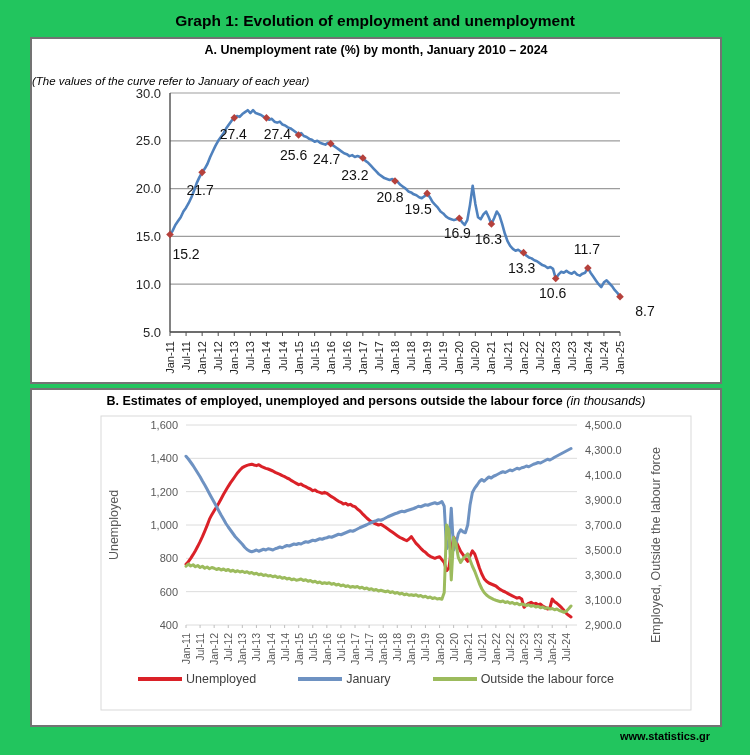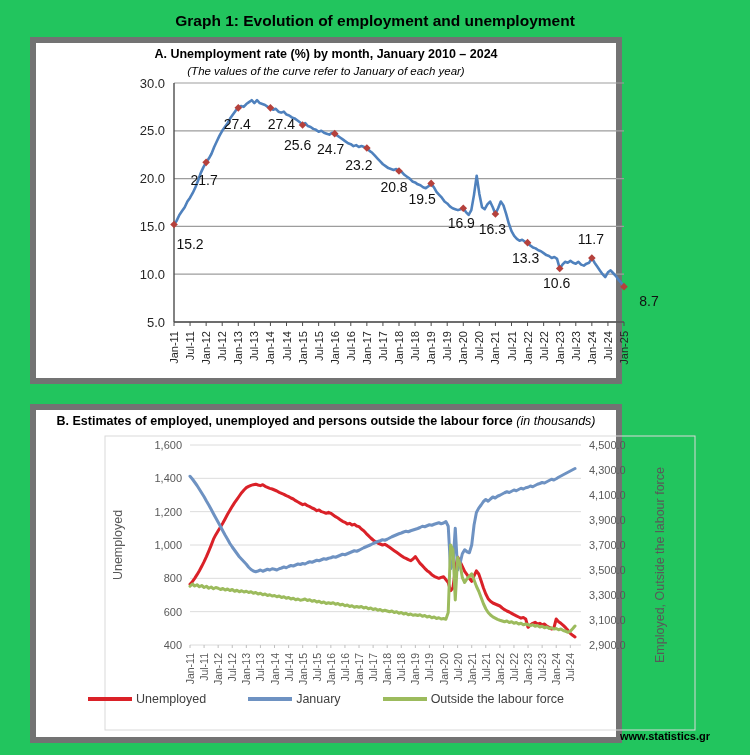--- a/index.html
+++ b/index.html
@@ -6,30 +6,30 @@
   html,body { margin:0; padding:0; background:#fff; }
   .page {
     position:relative; width:750px; height:755px; background:#22c55e;
     font-family:"Liberation Sans", sans-serif; color:#111; overflow:hidden;
   }
   .page-title {
     position:absolute; top:12px; left:0; width:100%;
     text-align:center; font-size:15.5px; font-weight:bold; color:#000;
   }
   .panel {
-    position:absolute; left:30px; width:592px;
-    border:6px solid #737373; background:#fff;
+    position:absolute; left:30px; width:692px;
+    border:2px solid #737373; background:#fff;
   }
   .panel-a { top:37px;  height:347px; }
-  .panel-b { top:388px; height:339px;margin-top:16px; }
+  .panel-b { top:388px; height:339px; }
   .chart-title {
     margin-top:4px; text-align:center; font-size:12.5px; font-weight:bold; color:#000;
   }
   .chart-subtitle {
-    text-align:center; font-size:11.5px; font-style:italic; color:#000; margin-top:4px;
+    text-align:left; font-size:11.5px; font-style:italic; color:#000; margin-top:18px;
   }
   .title-suffix { font-weight:normal; font-style:italic; }
   svg { display:block; }
   .legend-row {
     position:absolute; left:0; right:0; top:282px;
     display:flex; justify-content:center; gap:42px; align-items:center;
   }
   .legend-item { display:inline-flex; align-items:center; gap:4px;
     font-size:12.5px; color:#404040; }
   .legend-swatch { display:inline-block; width:44px; height:4px; }

